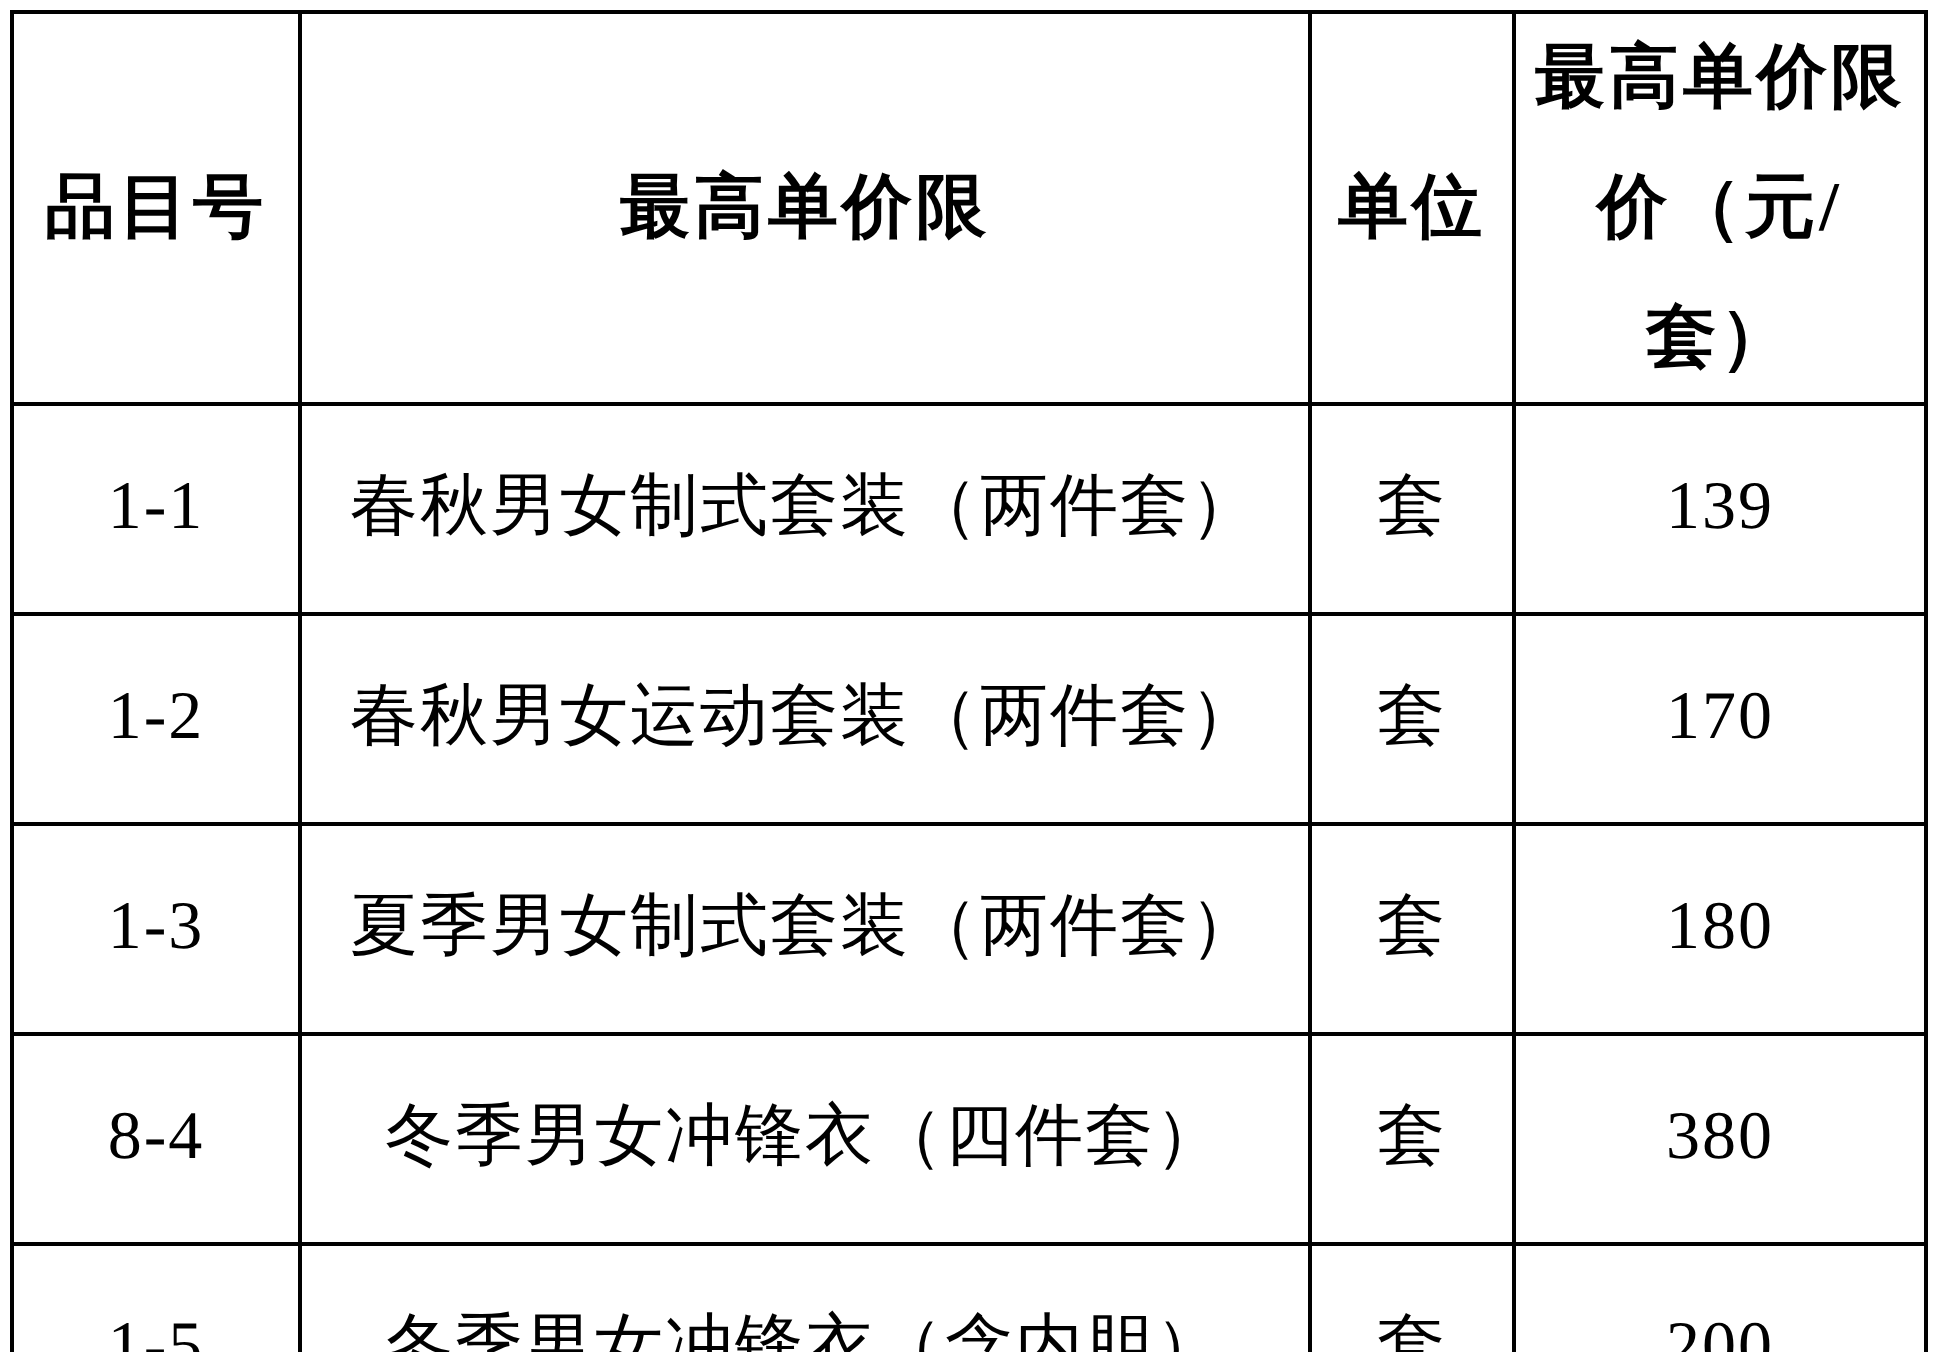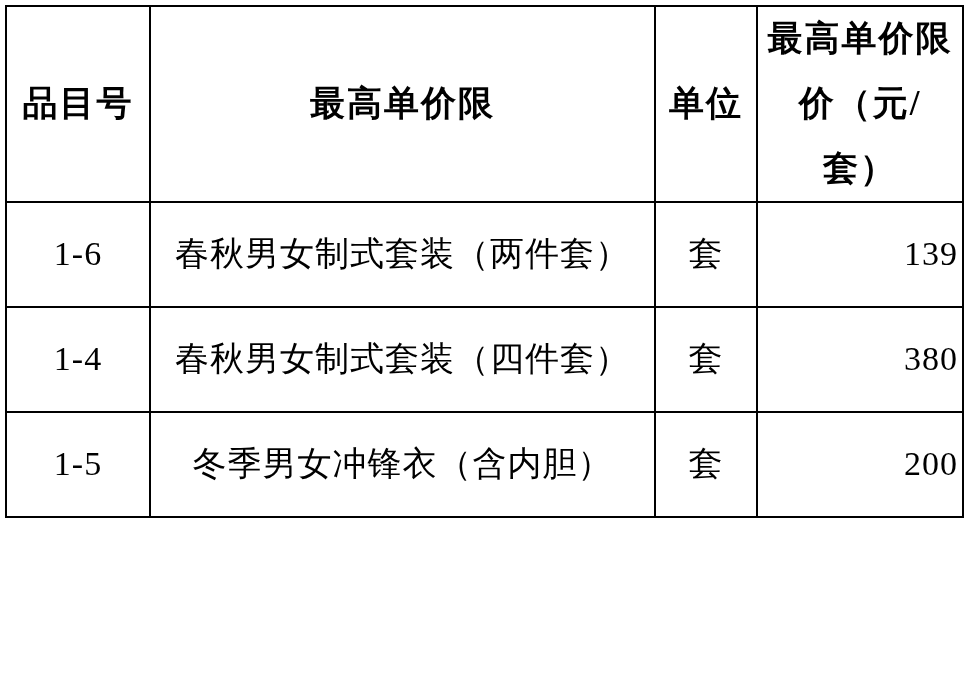--- a/index.html
+++ b/index.html
@@ -53,21 +53,20 @@
     font-weight: normal;
     letter-spacing: 1px;
     line-height: 1.2;
   }
   th.price-col-header {
     white-space: pre-line;
     line-height: 1.85;
   }
   td.num-cell {
     letter-spacing: 1px;
-    text-align: right;
   }
 </style>
 </head>
 <body>
 
 <table class="price-table">
   <colgroup>
     <col class="c-itemno">
     <col class="c-goods">
     <col class="c-unit">
@@ -77,28 +76,40 @@
     <tr>
       <th>品目号</th>
       <th>最高单价限</th>
       <th>单位</th>
       <th class="price-col-header">最高单价限
 价（元/套）</th>
     </tr>
   </thead>
   <tbody>
     <tr>
-      <td>1-6</td>
+      <td>1-1</td>
       <td>春秋男女制式套装（两件套）</td>
       <td>套</td>
       <td class="num-cell">139</td>
     </tr>
     <tr>
-      <td>1-4</td>
-      <td>春秋男女制式套装（四件套）</td>
+      <td>1-2</td>
+      <td>春秋男女运动套装（两件套）</td>
+      <td>套</td>
+      <td class="num-cell">170</td>
+    </tr>
+    <tr>
+      <td>1-3</td>
+      <td>夏季男女制式套装（两件套）</td>
+      <td>套</td>
+      <td class="num-cell">180</td>
+    </tr>
+    <tr>
+      <td>8-4</td>
+      <td>冬季男女冲锋衣（四件套）</td>
       <td>套</td>
       <td class="num-cell">380</td>
     </tr>
     <tr>
       <td>1-5</td>
       <td>冬季男女冲锋衣（含内胆）</td>
       <td>套</td>
       <td class="num-cell">200</td>
     </tr>
   </tbody>

